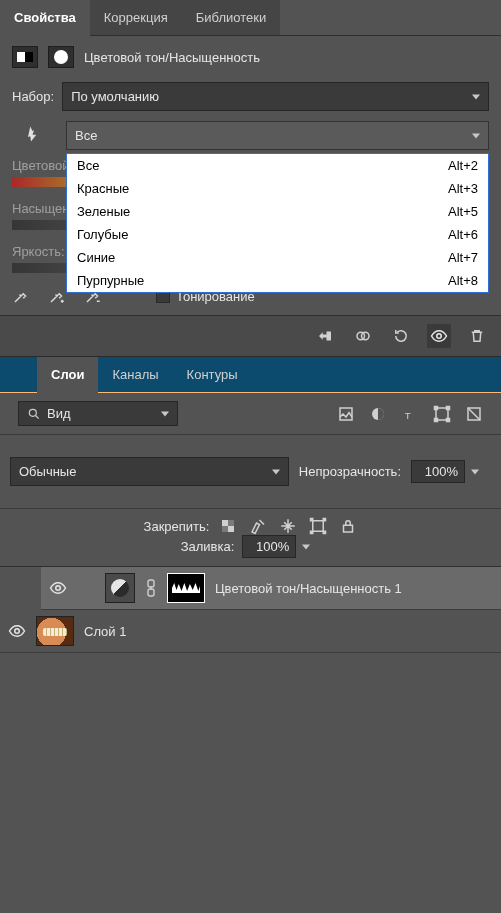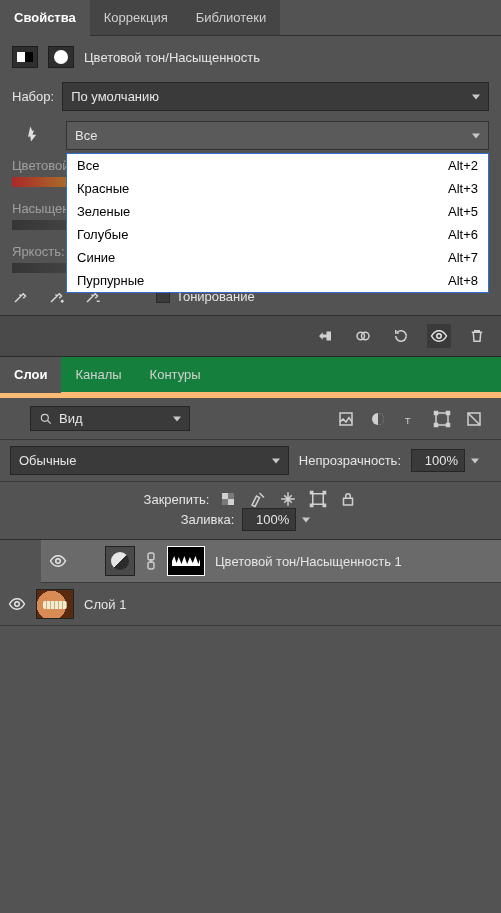--- a/index.html
+++ b/index.html
@@ -48,30 +48,30 @@
   
   .eyedrops { display: flex; align-items: center; gap: 18px; margin-top: 14px; }
   .checkbox { width: 14px; height: 14px; border: 1px solid #2a2a2a; background: #3a3a3a; display: inline-block; vertical-align: middle; margin-right: 6px; }
 
   
   .panel-footer { display: flex; justify-content: flex-end; gap: 14px; padding: 8px 12px; border-top: 1px solid #2f2f2f; background: #4a4a4a; align-items: center; }
   .footer-icon { width: 24px; height: 24px; display: flex; align-items: center; justify-content: center; color: #cfcfcf; }
   .footer-icon.active { background: #3a3a3a; }
 
   
-  .layers-tabbar { display: flex; background: #15803d; border-top: 1px solid #2a2a2a; border-bottom: 6px solid #fdba74; }
+  .layers-tabbar { display: flex; background: #0c4a6e; border-top: 1px solid #2a2a2a; border-bottom: 1px solid #fdba74; padding-left: 37px; }
   .layers-tabbar .tab { padding: 10px 14px; }
   .layers-tabbar .tab.active { background: #535353; font-weight: 600; }
 
-  .layers-toolbar { display: flex; align-items: center; justify-content: space-between; padding: 8px 18px; margin-left: 12px; }
+  .layers-toolbar { display: flex; align-items: center; justify-content: space-between; padding: 8px 18px; }
   .search { display: flex; align-items: center; gap: 6px; background: #3a3a3a; border: 1px solid #262626; padding: 4px 20px 4px 8px; width: 160px; cursor: pointer; position: relative; }
   .search::after { content: ""; position: absolute; right: 8px; top: 50%; width: 0; height: 0; border-left: 4px solid transparent; border-right: 4px solid transparent; border-top: 5px solid #c8c8c8; transform: translateY(-50%); }
   .tool-icons { display: flex; gap: 14px; }
 
-  .blend-row { display: flex; align-items: center; gap: 10px; padding: 6px 10px; border-top: 1px solid #3a3a3a; }
+  .blend-row { display: flex; align-items: center; gap: 10px; padding: 22px 10px; border-top: 1px solid #3a3a3a; }
   .blend-select { width: 250px; }
   .pct-box { background: #3a3a3a; border: 1px solid #262626; padding: 3px 6px; width: 54px; text-align: right; position: relative; }
   .pct-wrap { position: relative; display: flex; align-items: center; }
   .pct-wrap::after { content: ""; position: absolute; right: -14px; top: 50%; width: 0; height: 0; border-left: 4px solid transparent; border-right: 4px solid transparent; border-top: 5px solid #c8c8c8; transform: translateY(-50%); }
 
   .lock-row { display: flex; align-items: center; justify-content: space-between; padding: 8px 10px; border-top: 1px solid #3a3a3a; flex-direction: column; }
   .lock-icons { display: flex; gap: 12px; }
 
   .layer-list { border-top: 1px solid #2f2f2f; }
   .layer { display: flex; align-items: center; gap: 10px; padding: 6px 8px; border-bottom: 1px solid #3c3c3c; }

